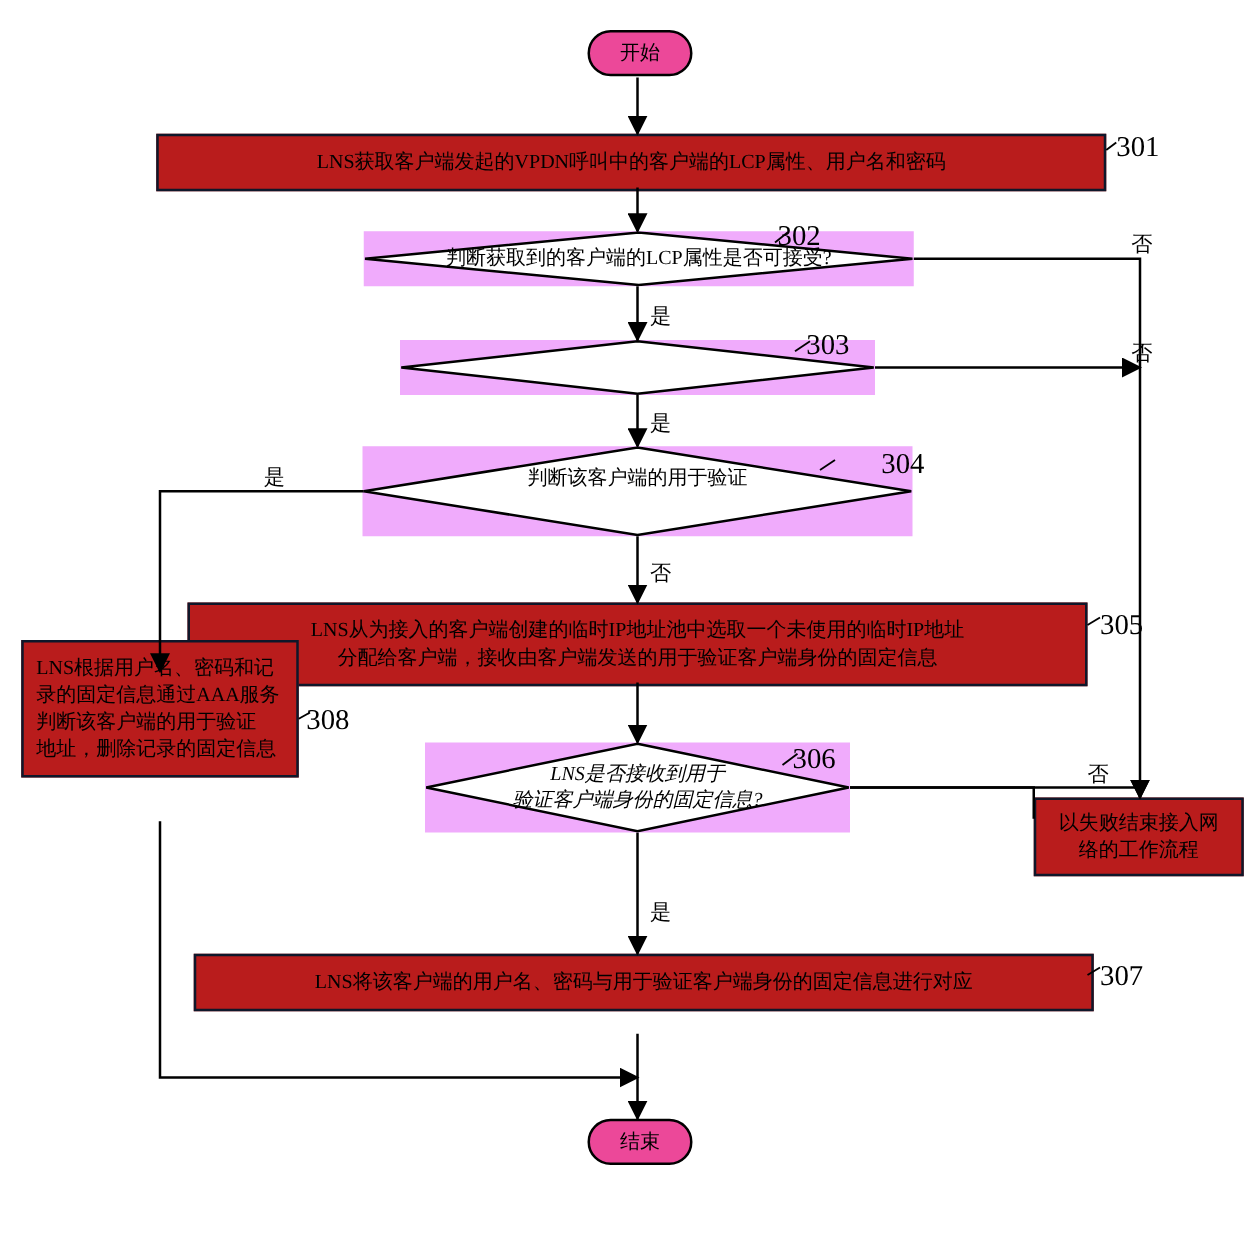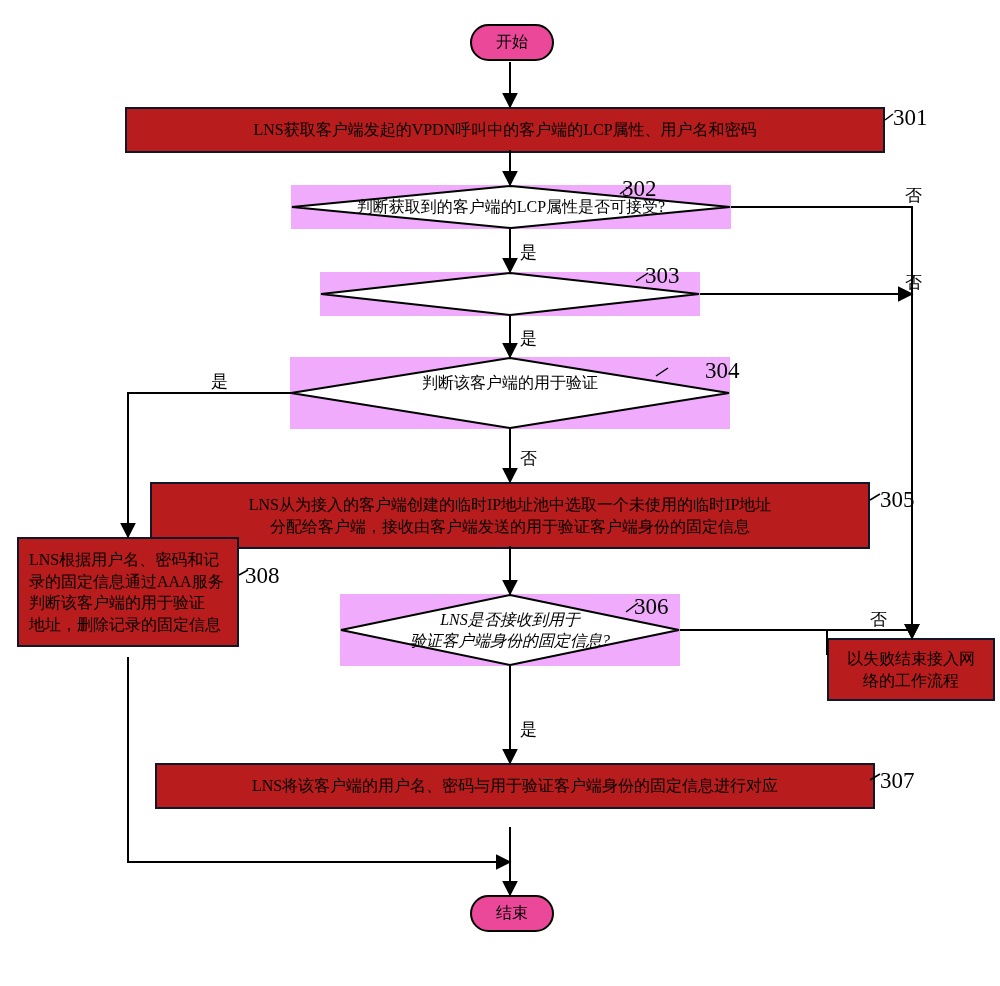--- a/index.html
+++ b/index.html
@@ -68,21 +68,21 @@
     <span>验证客户端身份的固定信息?</span>
   </div>
 </div>
 <div class="step-label" style="left:634px;top:594px;"><span>306</span></div>
 
 <div class="node process" style="left:827px;top:638px;width:168px;padding:8px 8px;">
   <span>以失败结束接入网</span><br>
   <span>络的工作流程</span>
 </div>
 
-<div class="node process" style="left:17px;top:537px;width:222px;text-align:justify;padding:10px 10px;">
+<div class="node process" style="left:17px;top:512px;width:222px;text-align:justify;padding:10px 10px;">
   <span>LNS根据用户名、密码和记</span><br>
   <span>录的固定信息通过AAA服务</span><br>
   <span>判断该客户端的用于验证</span><br>
   <span>地址，删除记录的固定信息</span>
 </div>
 <div class="step-label" style="left:245px;top:563px;"><span>308</span></div>
 
 <div class="node process" style="left:155px;top:763px;width:720px;">
   <span>LNS将该客户端的用户名、密码与用于验证客户端身份的固定信息进行对应</span><br>
 </div>

